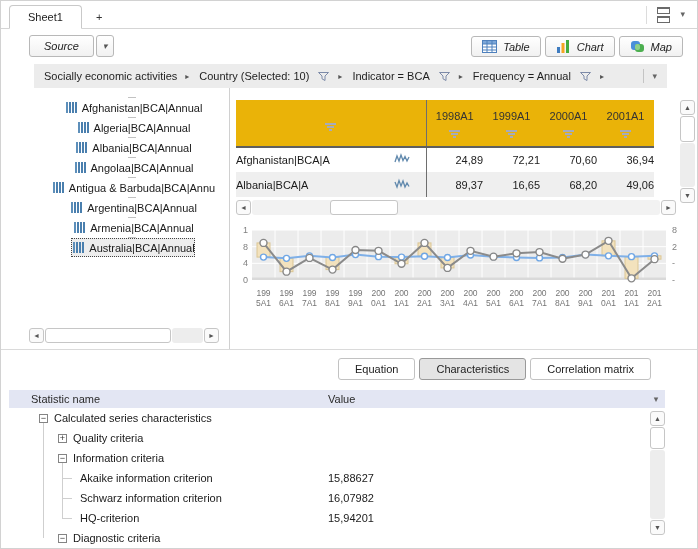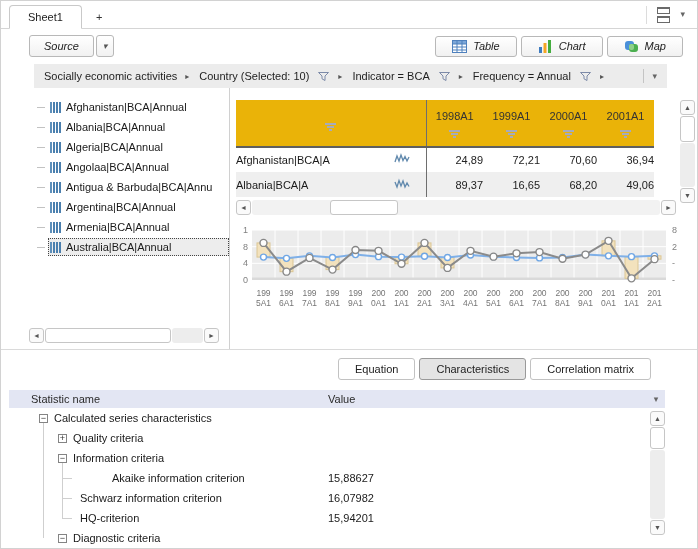--- a/index.html
+++ b/index.html
@@ -16,34 +16,34 @@
   .layout-icon{display:flex;flex-direction:column;gap:2px;cursor:pointer;}
   .layout-icon i{display:block;width:11px;height:4px;border:1px solid #6a6a6a;border-top-width:2px;}
   .caret{color:#666;font-size:9px;cursor:pointer;line-height:1;}
 
   
   .toolbar{height:34px;display:flex;align-items:center;padding:0 14px 0 28px;}
   .btn{font-family:"Liberation Sans",sans-serif;font-size:11px;color:#222;background:linear-gradient(#fff,#f1f1f1);border:1px solid #b8b8b8;border-radius:3px;padding:4px 14px;cursor:pointer;font-style:italic;}
   .split-btn{display:flex;gap:2px;}
   .caret-btn{padding:4px 6px;color:#555;font-size:9px;}
   .view-btns{margin-left:auto;display:flex;gap:4px;}
-  .vbtn{display:flex;align-items:center;gap:6px;padding:3px 16px;}
+  .vbtn{display:flex;align-items:flex-end;gap:6px;padding:3px 10px;}
 
   
   .breadcrumb{margin:1px 30px 0 33px;height:24px;background:#ececec;display:flex;align-items:center;padding:0 10px;box-sizing:border-box;}
   .bc-item{display:flex;align-items:center;gap:8px;margin-right:10px;cursor:pointer;}
   .bc-label{color:#1e1e1e;}
   .bc-arrow{color:#555;font-size:8px;}
   .bc-end{margin-left:auto;display:flex;align-items:center;gap:8px;}
   .bc-div{width:1px;height:14px;background:#c4c4c4;}
 
   
   .main{height:262px;display:flex;border-bottom:1px solid #dadada;box-sizing:border-box;}
   .left-panel{width:229px;border-right:1px solid #d0d0d0;box-sizing:border-box;position:relative;padding-top:9px;}
-  .tree-item{height:20px;display:flex;align-items:center;padding-left:36px;white-space:nowrap;overflow:hidden;cursor:pointer;}
+  .tree-item{height:20px;display:flex;align-items:center;padding-left:36px;white-space:nowrap;overflow:hidden;cursor:pointer;flex-direction:column;}
   .t-dash{width:8px;border-top:1px solid #c2c2c2;margin-right:3px;flex:none;}
   .row-body{display:flex;align-items:center;flex:1;height:18px;padding-left:2px;}
   .tree-item.selected .row-body{background:#ededed;outline:1px dotted #444;outline-offset:-1px;}
   .bars-icon{display:inline-flex;gap:1px;margin-right:5px;align-items:flex-end;flex:none;}
   .bars-icon i{display:block;width:2px;height:11px;background:#44a;background:#4a7fae;}
   .bars-icon i:nth-child(1){background:#5d8fba;}
   .t-label{color:#1a1a1a;}
 
   
   .sbtn{width:15px;height:15px;box-sizing:border-box;border:1px solid #c6c6c6;border-radius:3px;background:#fafafa;color:#555;font-size:7px;display:flex;align-items:center;justify-content:center;cursor:pointer;flex:none;}
@@ -211,33 +211,33 @@
           </div>
           <div class="tree-item">
             <span class="t-dash"></span>
             <span class="row-body">
               <span class="bars-icon">
                 <i></i>
                 <i></i>
                 <i></i>
                 <i></i>
               </span>
+              <span class="t-label">Algeria|BCA|Annual</span>
+            </span>
+          </div>
+          <div class="tree-item">
+            <span class="t-dash"></span>
+            <span class="row-body">
+              <span class="bars-icon">
+                <i></i>
+                <i></i>
+                <i></i>
+                <i></i>
+              </span>
               <span class="t-label">Albania|BCA|Annual</span>
-            </span>
-          </div>
-          <div class="tree-item">
-            <span class="t-dash"></span>
-            <span class="row-body">
-              <span class="bars-icon">
-                <i></i>
-                <i></i>
-                <i></i>
-                <i></i>
-              </span>
-              <span class="t-label">Algeria|BCA|Annual</span>
             </span>
           </div>
           <div class="tree-item">
             <span class="t-dash"></span>
             <span class="row-body">
               <span class="bars-icon">
                 <i></i>
                 <i></i>
                 <i></i>
                 <i></i>
@@ -550,21 +550,21 @@
           <div class="s-val"></div>
         </div>
         <div class="srow">
           <div class="s-name" style="padding-left: 49px;">
             <span class="expander">−</span>
             <span>Information criteria</span>
           </div>
           <div class="s-val"></div>
         </div>
         <div class="srow">
-          <div class="s-name" style="padding-left: 53px; gap: 32px;">
+          <div class="s-name" style="padding-left: 53px;">
             <span class="leafdash"></span>
             <span>Akaike information criterion</span>
           </div>
           <div class="s-val">15,88627</div>
         </div>
         <div class="srow">
           <div class="s-name" style="padding-left: 53px;">
             <span class="leafdash"></span>
             <span>Schwarz information criterion</span>
           </div>

